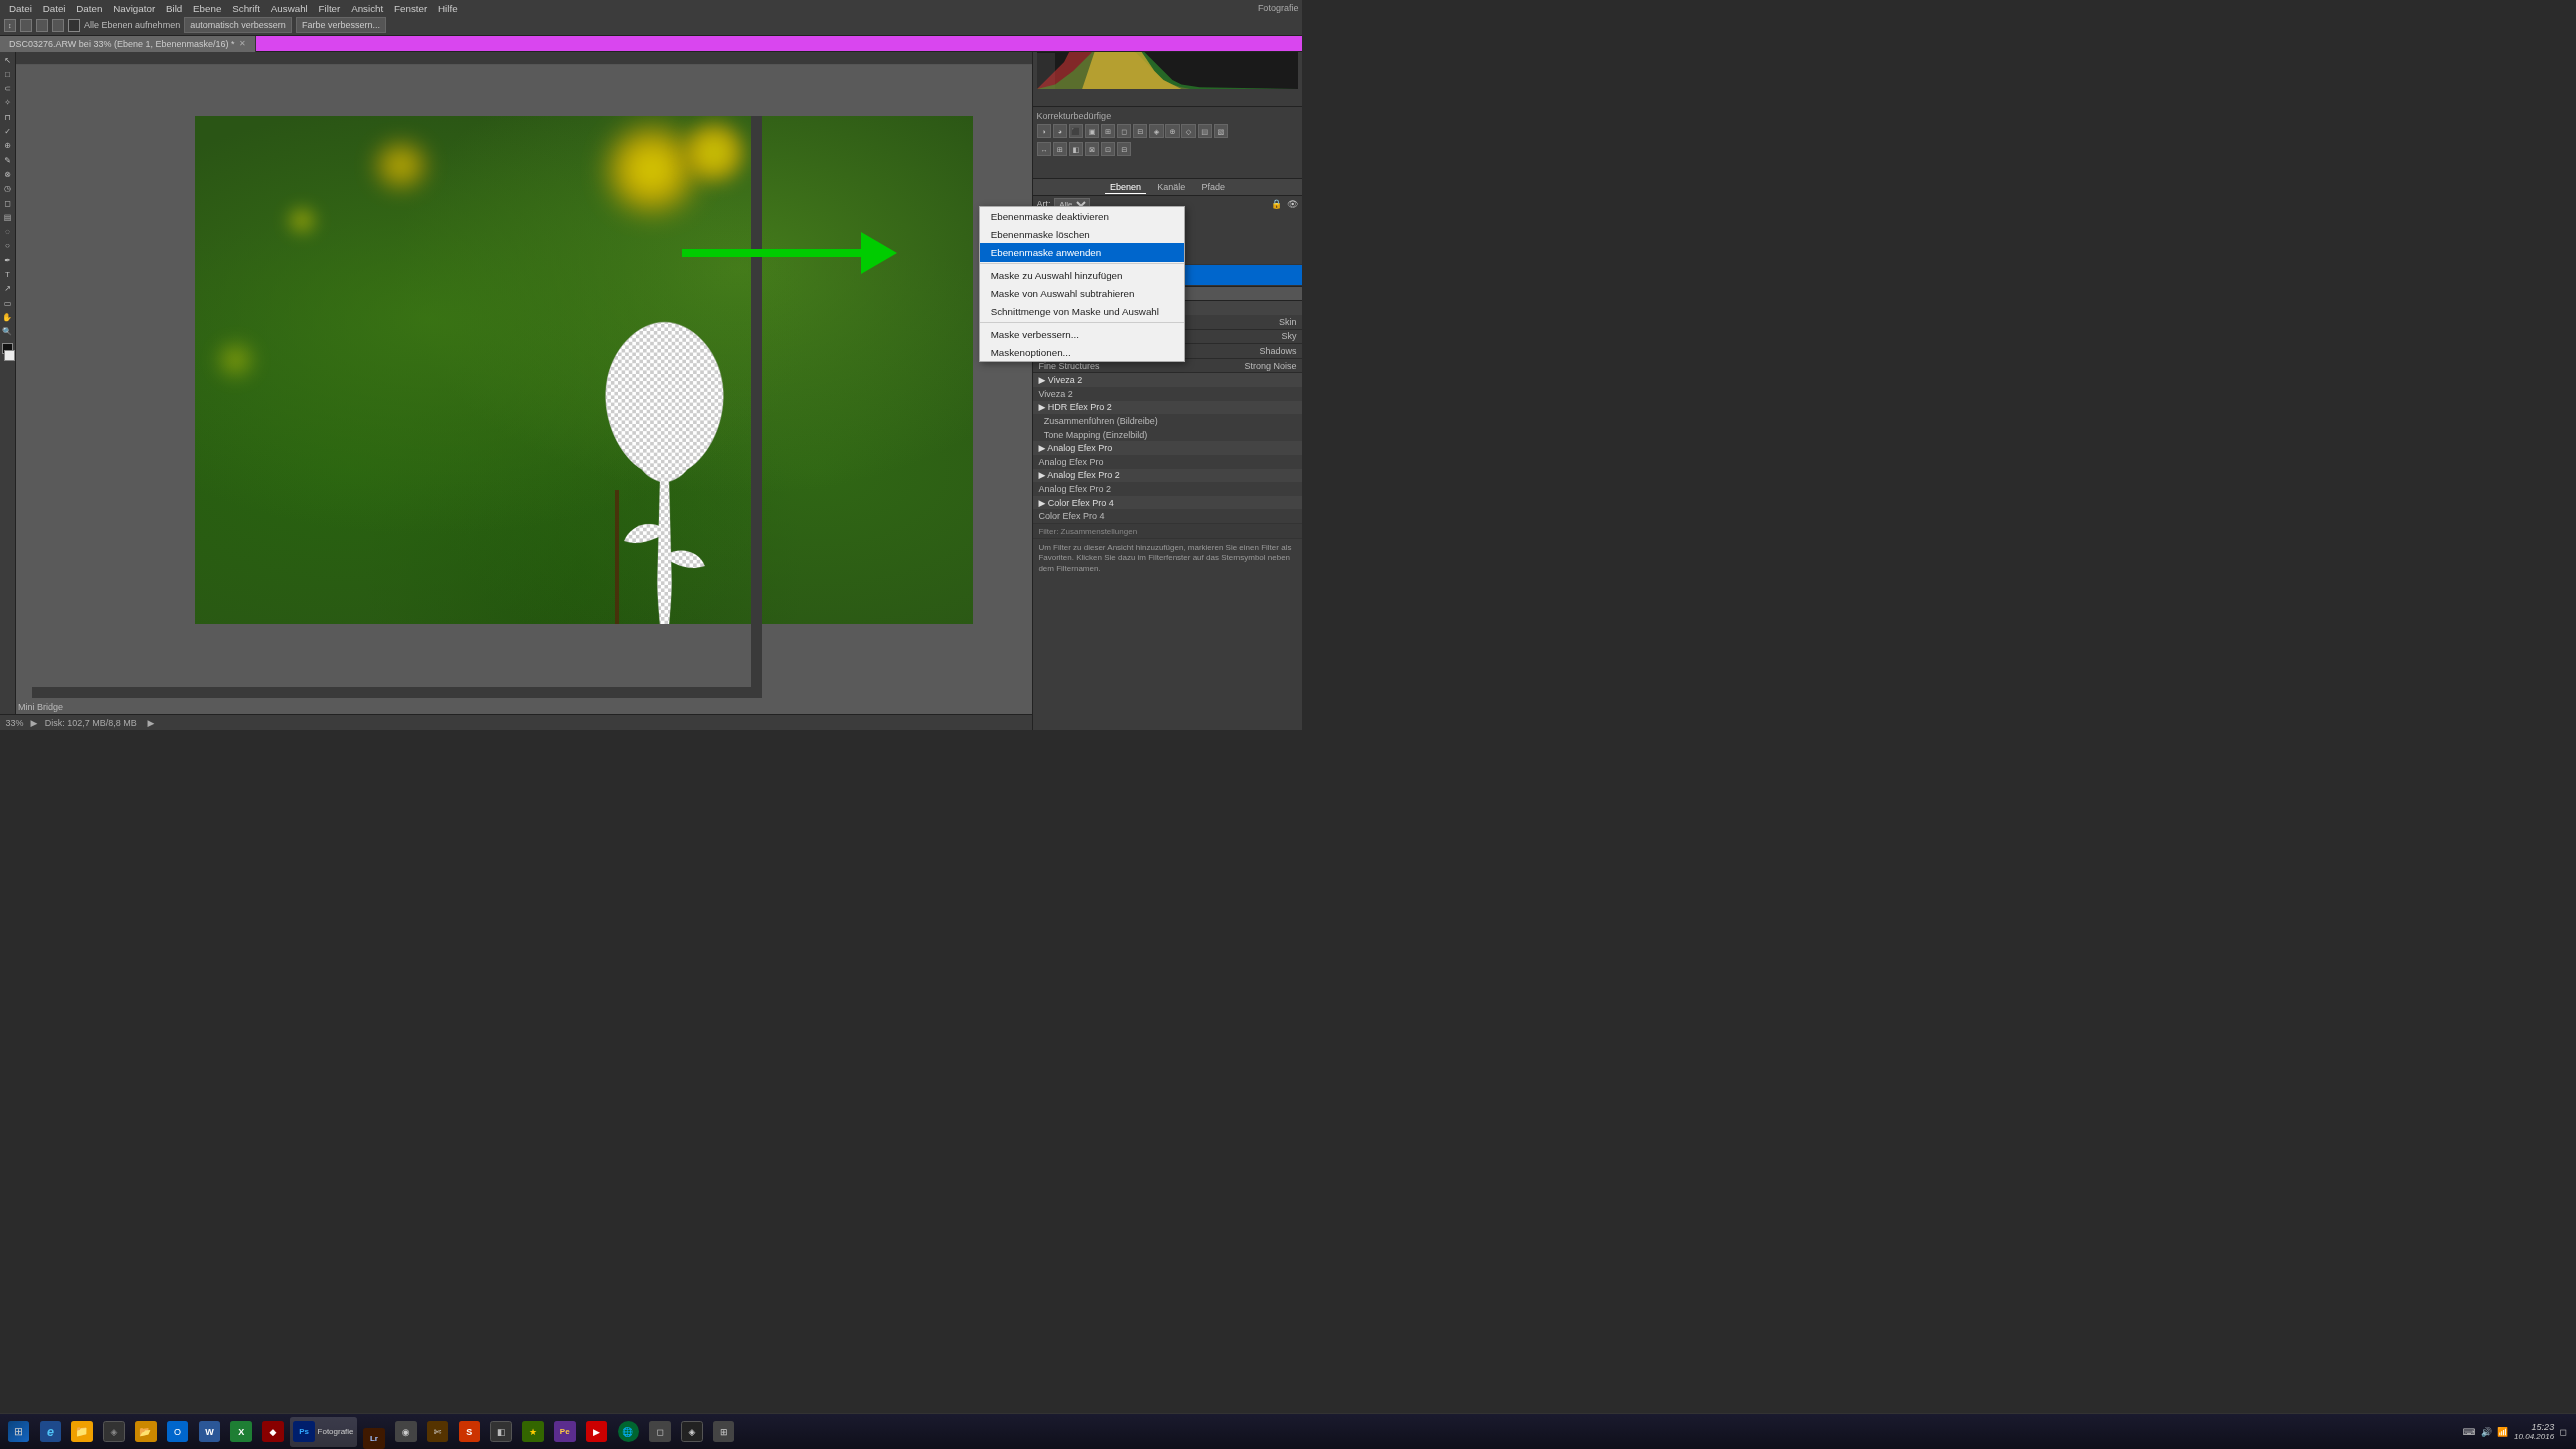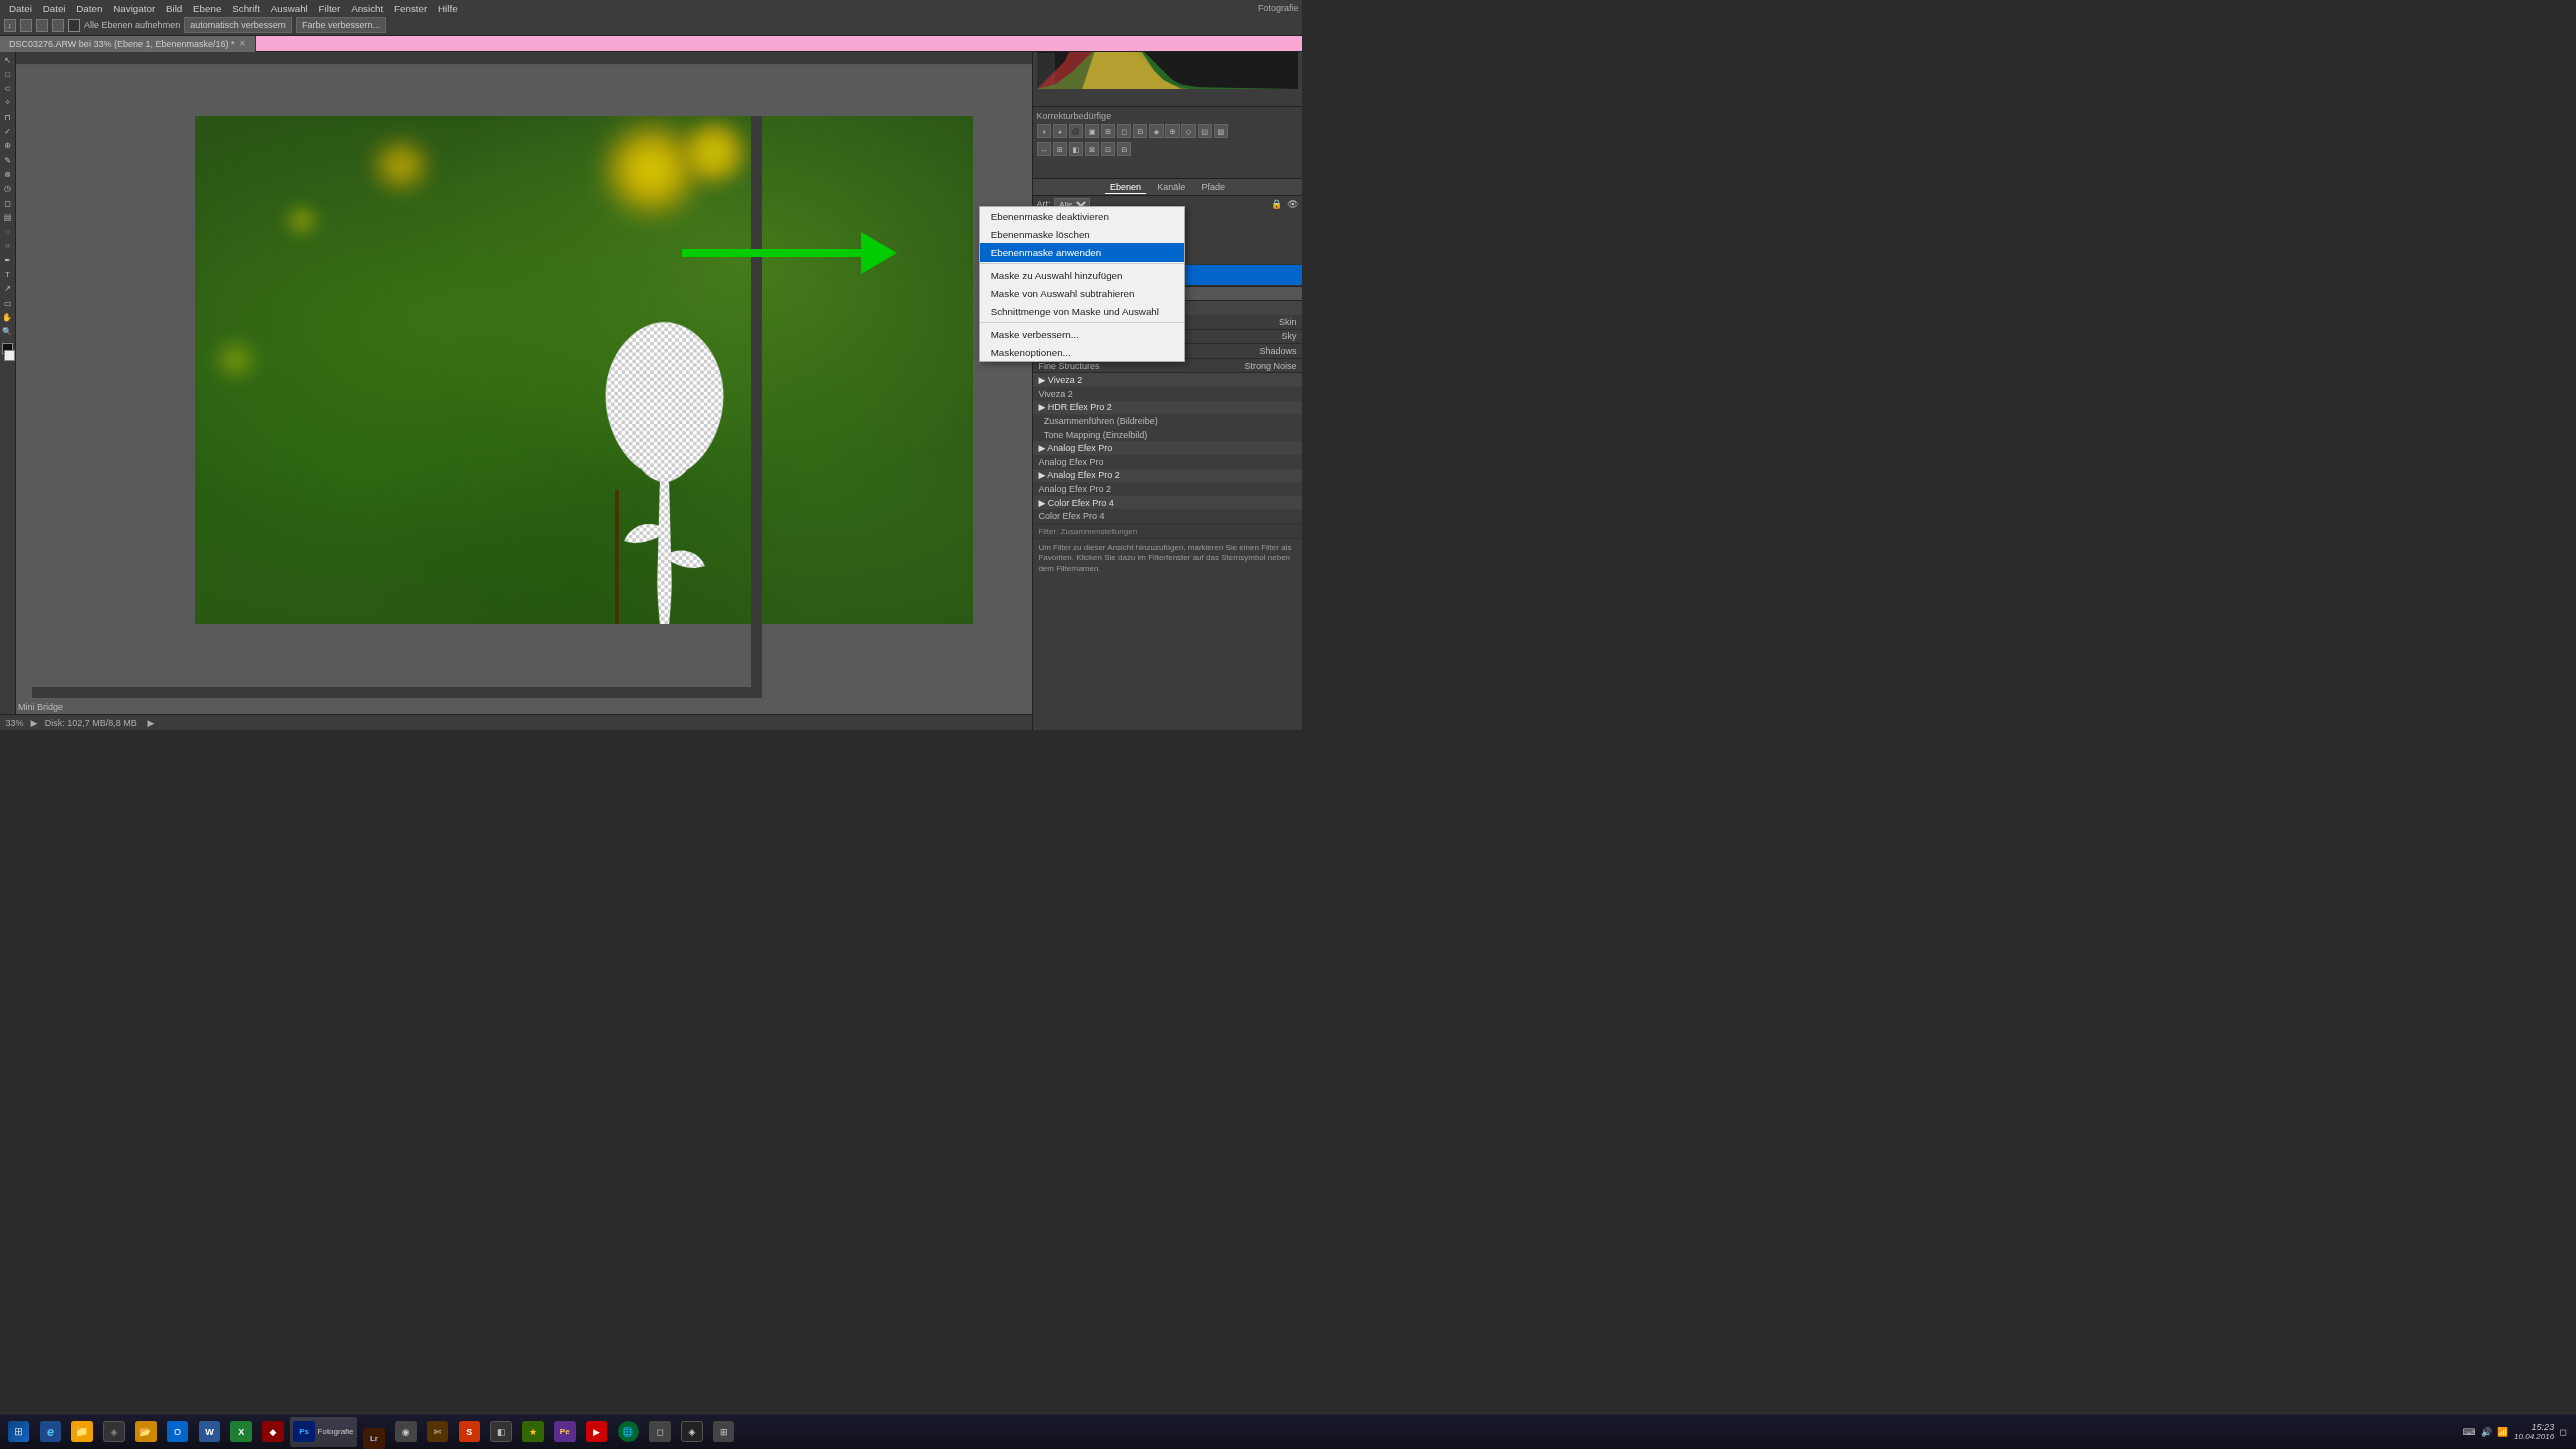--- a/index.html
+++ b/index.html
@@ -59,21 +59,21 @@
       align-items: center;
     }
     .toolbar-label {
       font-size: 9px;
       color: #bbb;
     }
 
     
     #tab-bar {
       height: 16px;
-      background: #f9a8d4;
+      background: #d946ef;
       display: flex;
       align-items: center;
       position: absolute;
       top: 36px; left: 0; right: 0;
       border-bottom: 0.9px solid #222;
       z-index: 100;
     }
     .tab {
       padding: 0 9px;
       height: 16px;

